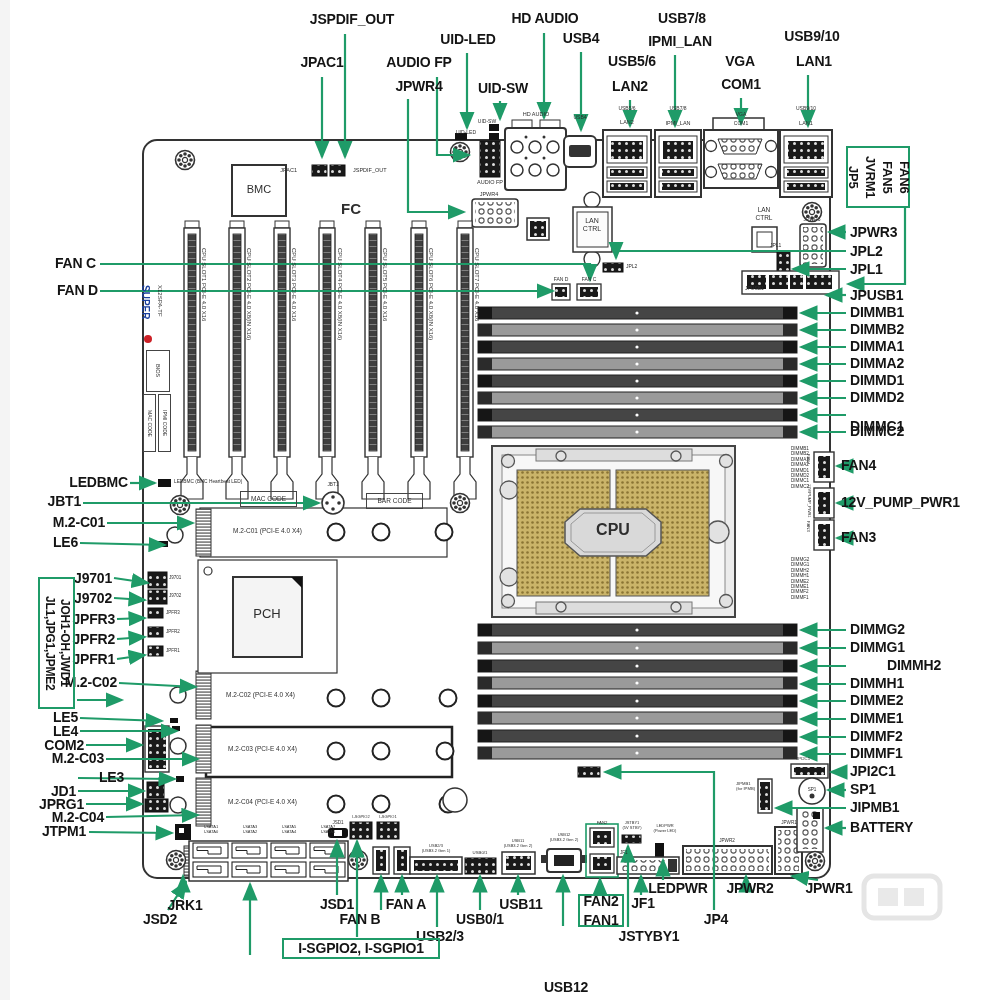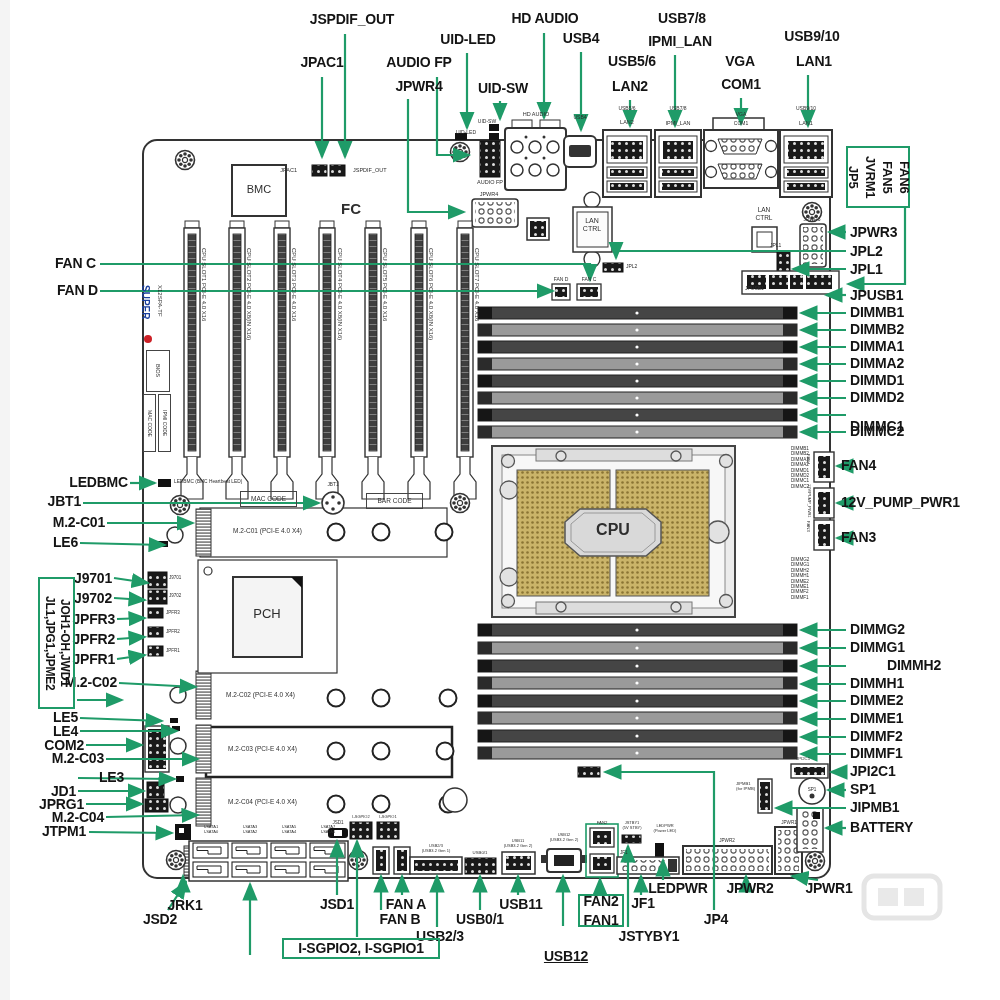--- a/index.html
+++ b/index.html
@@ -701,25 +701,25 @@
       <div class="callout a-right" style="left: 104px; top: 751px;">M.2-C03</div>
       <div class="callout a-right" style="left: 76px; top: 770px; margin-left: 48px;">LE3</div>
       <div class="callout a-right" style="left: 76px; top: 784px;">JD1</div>
       <div class="callout a-right" style="left: 84px; top: 797px;">JPRG1</div>
       <div class="callout a-right" style="left: 104px; top: 810px;">M.2-C04</div>
       <div class="callout a-right" style="left: 86px; top: 824px;">JTPM1</div>
       <div class="callout a-center" style="left: 185px; top: 898px;">JRK1</div>
       <div class="callout a-center" style="left: 160px; top: 912px;">JSD2</div>
       <div class="callout a-center" style="left: 337px; top: 897px;">JSD1</div>
       <div class="callout a-center" style="left: 406px; top: 897px;">FAN A</div>
-      <div class="callout a-center" style="left: 400px; top: 912px;">FAN B</div>
+      <div class="callout a-center" style="left: 360px; top: 912px;">FAN B</div>
       <div class="callout a-center" style="left: 440px; top: 929px;">USB2/3</div>
       <div class="callout a-center" style="left: 480px; top: 912px;">USB0/1</div>
       <div class="callout a-center" style="left: 521px; top: 897px;">USB11</div>
-      <div class="callout a-center" style="left: 566px; top: 949px; text-decoration: underline;">USB12</div>
+      <div class="callout a-center" style="left: 566px; top: 980px;">USB12</div>
       <div class="callout boxed" style="left: 578px; top: 894px; width: 46px; height: 33px;">FAN2
 FAN1</div>
       <div class="callout a-center" style="left: 643px; top: 896px;">JF1</div>
       <div class="callout a-center" style="left: 649px; top: 929px;">JSTYBY1</div>
       <div class="callout a-center" style="left: 716px; top: 912px;">JP4</div>
       <div class="callout a-center" style="left: 678px; top: 881px;">LEDPWR</div>
       <div class="callout a-center" style="left: 750px; top: 881px;">JPWR2</div>
       <div class="callout a-center" style="left: 829px; top: 881px;">JPWR1</div>
       <div class="callout boxed" style="left: 282px; top: 938px; width: 158px; height: 21px;">I-SGPIO2, I-SGPIO1</div>
     </div>

